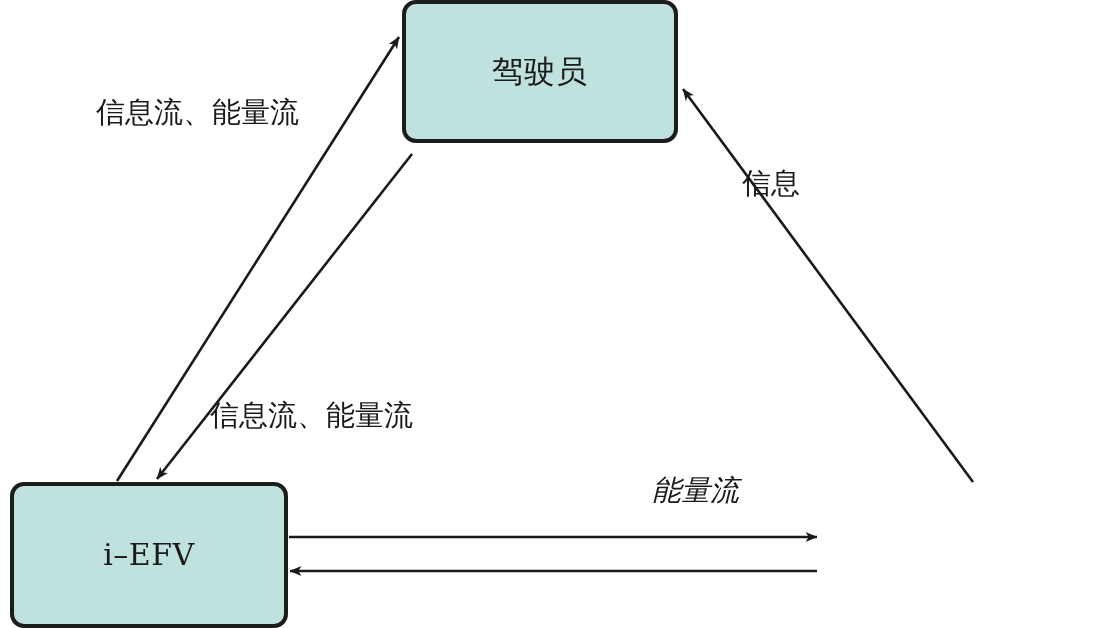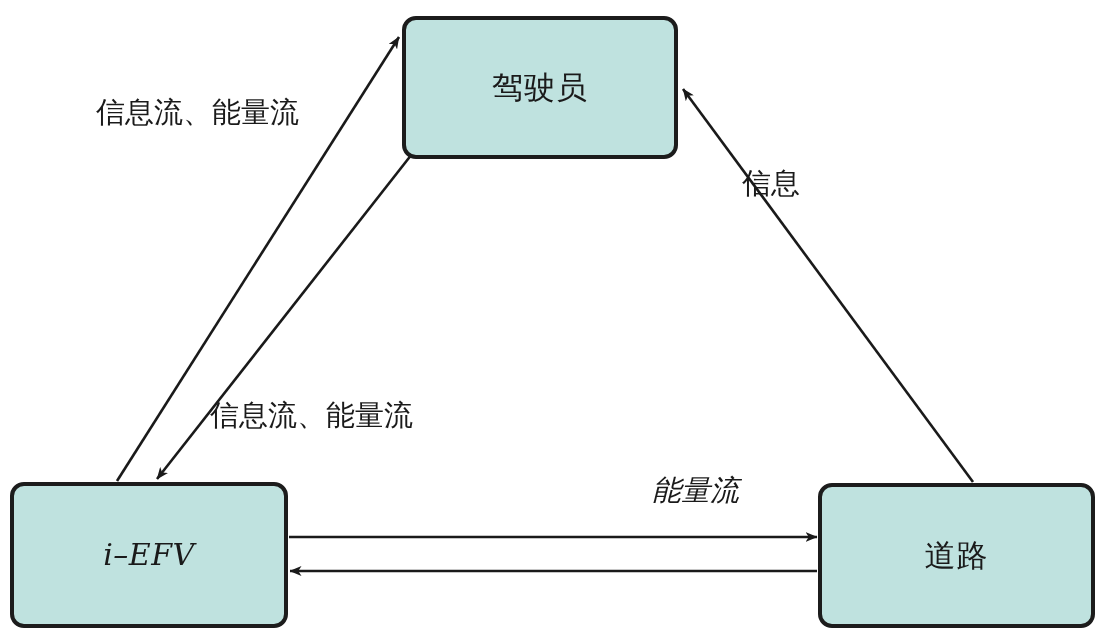--- a/index.html
+++ b/index.html
@@ -42,25 +42,24 @@
     font-family: "DejaVu Serif", "Liberation Serif", serif;
     font-size: 31px;
     color: #1a1a1a;
     letter-spacing: 1px;
     line-height: 1;
     white-space: nowrap;
   }
   .node-label.latin {
     font-size: 30px;
     letter-spacing: 0.5px;
-    font-style: italic;
   }
   #node-driver {
     left: 402px;
-    top: 16px;
+    top: 0;
     width: 276px;
     height: 143px;
   }
   #node-iefv {
     left: 10px;
     top: 482px;
     width: 278px;
     height: 146px;
   }
   #node-road {
@@ -107,23 +106,20 @@
   </svg>
 
   <div id="node-driver" class="node-box">
     <span class="node-label">驾驶员</span>
   </div>
 
   <div id="node-iefv" class="node-box">
     <span class="node-label latin">i–EFV</span>
   </div>
 
-  <div id="node-road" class="node-box">
-    <span class="node-label">道路</span>
-  </div>
 
   <div id="label-left-upper" class="edge-label">信息流、能量流</div>
 
   <div id="label-right-upper" class="edge-label">信息</div>
 
   <div id="label-left-lower" class="edge-label">信息流、能量流</div>
 
   <div id="label-bottom-top" class="edge-label">能量流</div>
 
 

